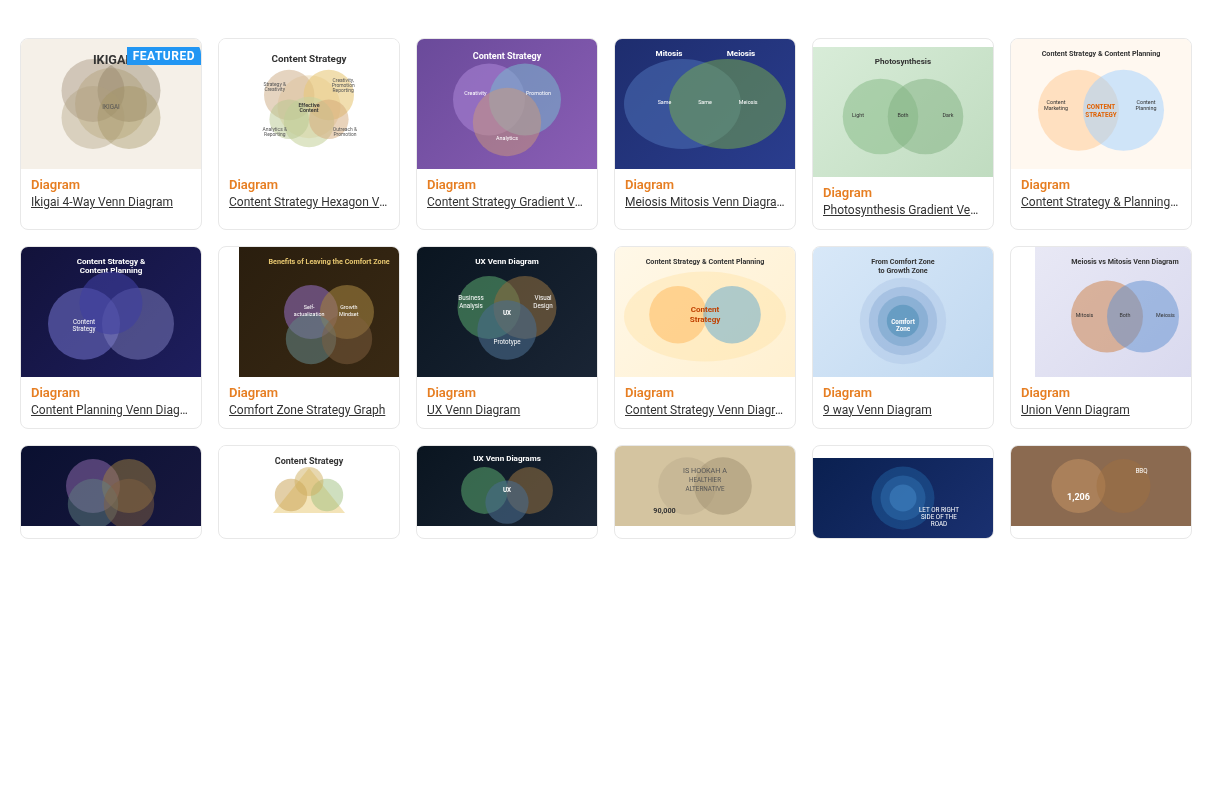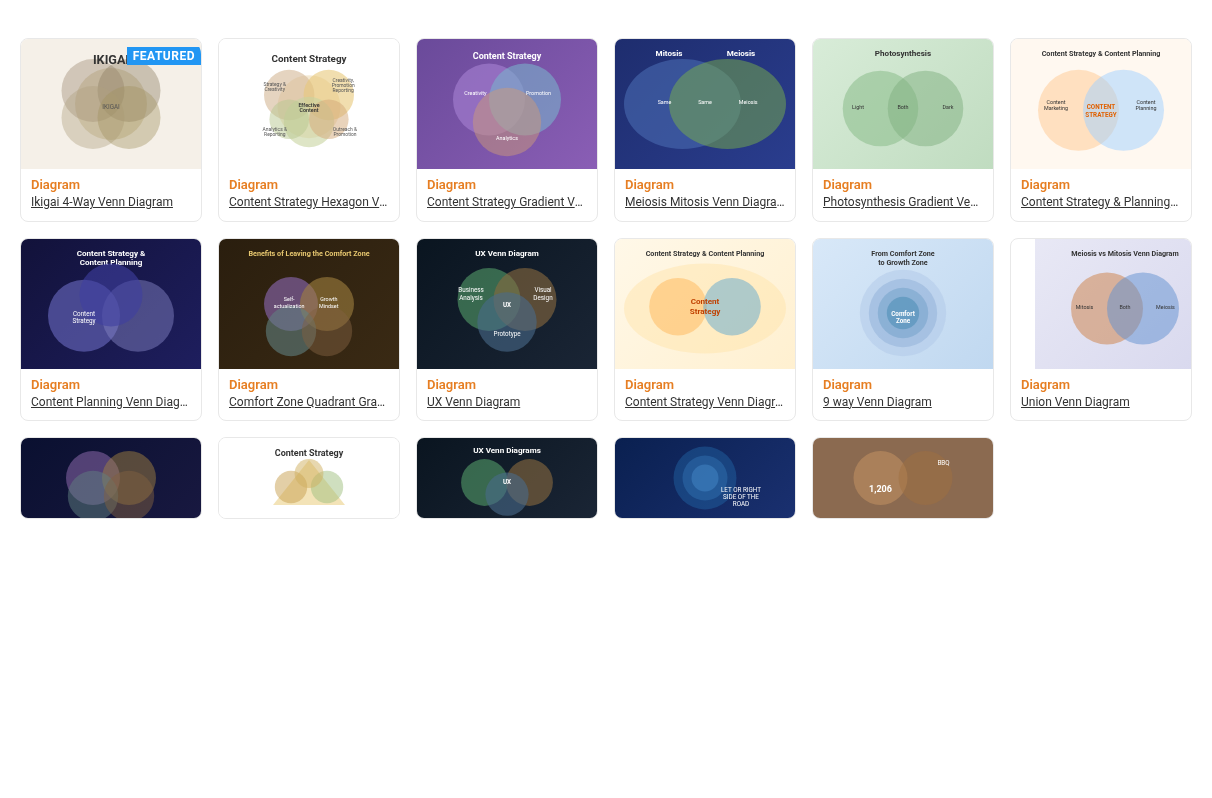--- a/index.html
+++ b/index.html
@@ -151,21 +151,21 @@
           <text x="55" y="65" text-anchor="middle" font-size="6" fill="white">Same</text>
           <text x="100" y="65" text-anchor="middle" font-size="6" fill="white">Same</text>
           <text x="148" y="65" text-anchor="middle" font-size="6" fill="white">Meiosis</text>
         </svg></div>
       <div class="card-body">
         <div class="card-label label-orange">Diagram</div>
         <div class="card-title">Meiosis Mitosis Venn Diagram</div>
       </div>
     </div>
     <div class="card">
-      <div class="card-thumbnail" style="background: linear-gradient(135deg, rgb(216, 236, 216) 0%, rgb(192, 220, 192) 100%);">
+      <div class="card-thumbnail" style="background: linear-gradient(135deg, rgb(216, 236, 216) 0%, rgb(192, 220, 192) 100%); margin-top: 8px;">
         <svg viewBox="0 0 200 130" style="width:100%;height:100%;">
           <text x="100" y="12" text-anchor="middle" font-size="9" font-weight="bold" fill="#333">Photosynthesis</text>
           <circle cx="75" cy="70" r="42" fill="#90c090" opacity="0.6"></circle>
           <circle cx="125" cy="70" r="42" fill="#80b080" opacity="0.5"></circle>
           <text x="50" y="70" text-anchor="middle" font-size="6" fill="#333">Light</text>
           <text x="100" y="70" text-anchor="middle" font-size="6" fill="#333">Both</text>
           <text x="150" y="70" text-anchor="middle" font-size="6" fill="#333">Dark</text>
         </svg></div>
       <div class="card-body">
         <div class="card-label label-orange">Diagram</div>
@@ -200,35 +200,35 @@
           <circle cx="100" cy="55" r="35" fill="#4040a0" opacity="0.6"></circle>
           <text x="70" y="78" text-anchor="middle" font-size="7" fill="white">Content</text>
           <text x="70" y="86" text-anchor="middle" font-size="7" fill="white">Strategy</text>
         </svg></div>
       <div class="card-body">
         <div class="card-label label-orange">Diagram</div>
         <div class="card-title">Content Planning Venn Diagram</div>
       </div>
     </div>
     <div class="card">
-      <div class="card-thumbnail" style="background: linear-gradient(135deg, rgb(42, 30, 14) 0%, rgb(58, 42, 20) 100%);">
+      <div class="card-thumbnail" style="background: linear-gradient(135deg, rgb(42, 30, 14) 0%, rgb(58, 42, 20) 100%); margin-left: 20px;">
         <svg viewBox="0 0 200 130" style="width:100%;height:100%;">
           <text x="100" y="12" text-anchor="middle" font-size="8" font-weight="bold" fill="#e8c870">Benefits of Leaving the Comfort Zone</text>
           <circle cx="80" cy="65" r="30" fill="#8060a0" opacity="0.7"></circle>
           <circle cx="120" cy="65" r="30" fill="#a08040" opacity="0.6"></circle>
           <circle cx="80" cy="95" r="28" fill="#608080" opacity="0.6"></circle>
           <circle cx="120" cy="95" r="28" fill="#806040" opacity="0.5"></circle>
           <text x="78" y="62" text-anchor="middle" font-size="6" fill="white">Self-</text>
           <text x="78" y="69" text-anchor="middle" font-size="6" fill="white">actualization</text>
           <text x="122" y="62" text-anchor="middle" font-size="6" fill="white">Growth</text>
           <text x="122" y="69" text-anchor="middle" font-size="6" fill="white">Mindset</text>
         </svg></div>
       <div class="card-body">
         <div class="card-label label-orange">Diagram</div>
-        <div class="card-title">Comfort Zone Quadrant Graph</div>
+        <div class="card-title">Comfort Zone Strategy Graph</div>
       </div>
     </div>
     <div class="card">
       <div class="card-thumbnail" style="background: linear-gradient(135deg, rgb(10, 21, 32) 0%, rgb(26, 37, 53) 100%);">
         <svg viewBox="0 0 200 130" style="width:100%;height:100%;">
           <text x="100" y="12" text-anchor="middle" font-size="9" font-weight="bold" fill="white">UX Venn Diagram</text>
           <circle cx="80" cy="60" r="35" fill="#4a8a60" opacity="0.7"></circle>
           <circle cx="120" cy="60" r="35" fill="#8a6a40" opacity="0.6"></circle>
           <circle cx="100" cy="85" r="33" fill="#4a6a8a" opacity="0.6"></circle>
           <text x="60" y="52" text-anchor="middle" font-size="7" fill="white">Business</text>
@@ -313,21 +313,32 @@
       <div class="card-thumbnail partial" style="background: linear-gradient(135deg, rgb(10, 21, 32) 0%, rgb(26, 37, 53) 100%);">
         <svg viewBox="0 0 200 80" style="width:100%;height:100%;">
           <text x="100" y="12" text-anchor="middle" font-size="9" font-weight="bold" fill="white">UX Venn Diagrams</text>
           <circle cx="75" cy="45" r="26" fill="#4a8a60" opacity="0.7"></circle>
           <circle cx="125" cy="45" r="26" fill="#8a6a40" opacity="0.6"></circle>
           <circle cx="100" cy="58" r="24" fill="#4a6a8a" opacity="0.6"></circle>
           <text x="100" y="47" text-anchor="middle" font-size="7" font-weight="bold" fill="white">UX</text>
         </svg></div>
     </div>
     <div class="card">
-      <div class="card-thumbnail partial" style="background: linear-gradient(135deg, rgb(10, 32, 80) 0%, rgb(26, 48, 112) 100%);">
+      <div class="card-thumbnail partial" style="background: rgb(212, 196, 160);">
+        <svg viewBox="0 0 200 80" style="width:100%;height:100%;">
+          <circle cx="80" cy="40" r="32" fill="#c0b090" opacity="0.6"></circle>
+          <circle cx="120" cy="40" r="32" fill="#a09070" opacity="0.5"></circle>
+          <text x="100" y="25" text-anchor="middle" font-size="8" fill="#555">IS HOOKAH A</text>
+          <text x="100" y="35" text-anchor="middle" font-size="7" fill="#555">HEALTHIER</text>
+          <text x="100" y="45" text-anchor="middle" font-size="7" fill="#555">ALTERNATIVE</text>
+          <text x="55" y="70" text-anchor="middle" font-size="8" font-weight="bold" fill="#333">90,000</text>
+        </svg></div>
+    </div>
+    <div class="card">
+      <div class="card-thumbnail partial" style="background: linear-gradient(135deg, rgb(10, 32, 80) 0%, rgb(26, 48, 112) 100%); margin-top: 12px;">
         <svg viewBox="0 0 200 80" style="width:100%;height:100%;">
           <circle cx="100" cy="40" r="35" fill="#2060a0" opacity="0.5"></circle>
           <circle cx="100" cy="40" r="25" fill="#3070b0" opacity="0.5"></circle>
           <circle cx="100" cy="40" r="15" fill="#4080c0" opacity="0.6"></circle>
           <text x="140" y="55" text-anchor="middle" font-size="7" fill="white">LET OR RIGHT</text>
           <text x="140" y="63" text-anchor="middle" font-size="7" fill="white">SIDE OF THE</text>
           <text x="140" y="71" text-anchor="middle" font-size="7" fill="white">ROAD</text>
         </svg></div>
     </div>
     <div class="card">

